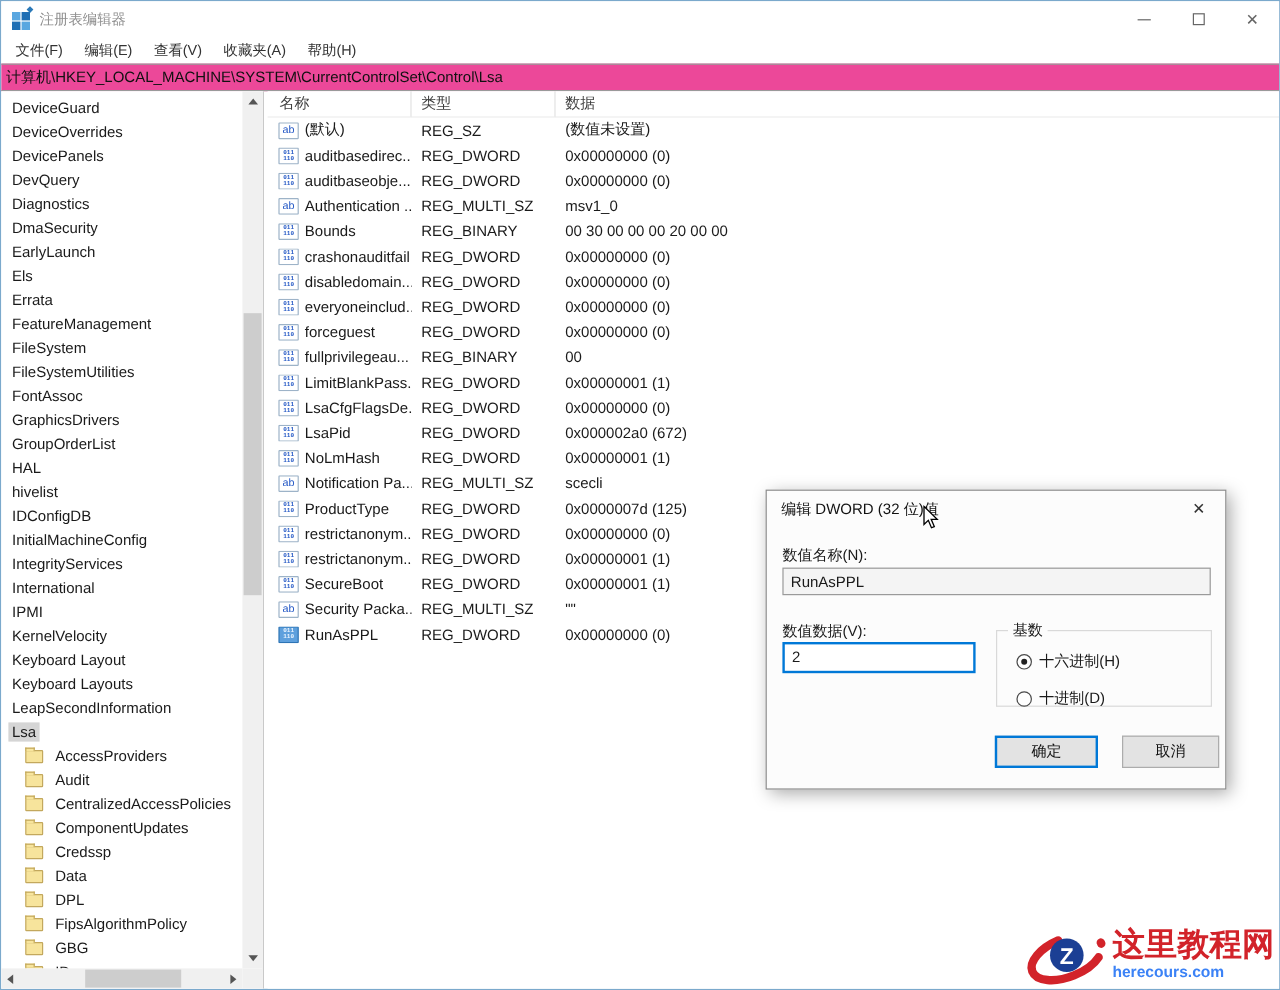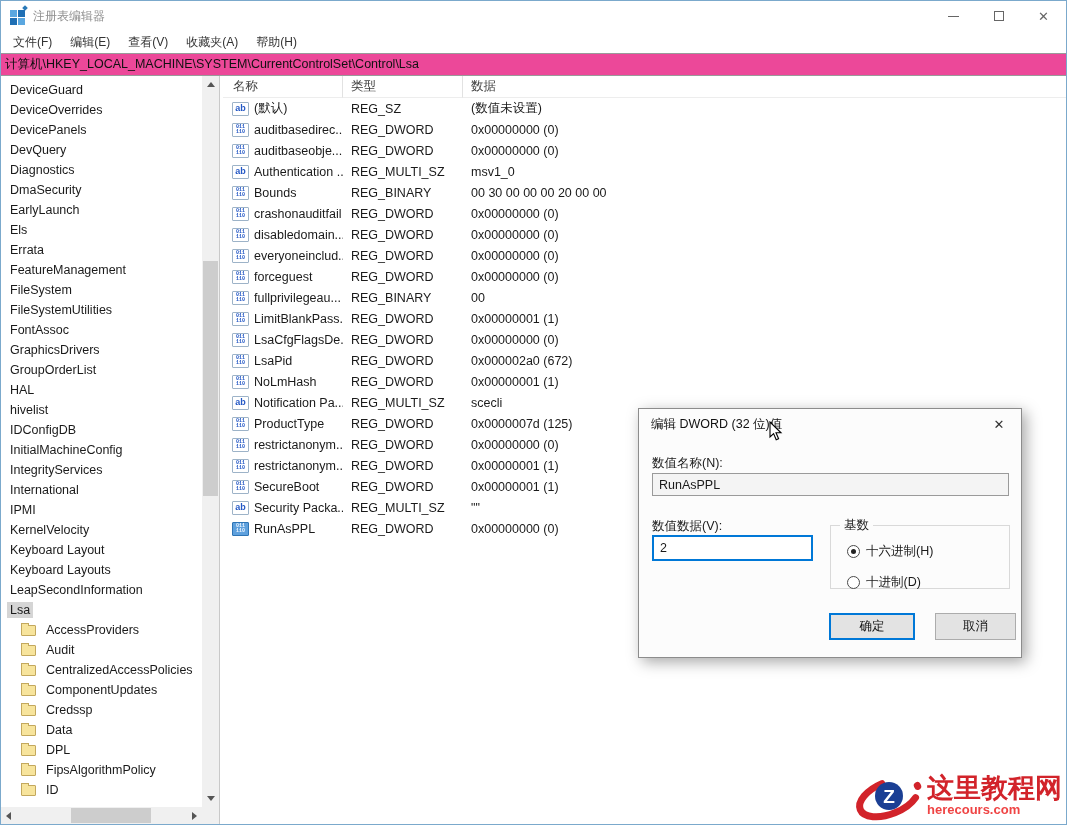--- a/index.html
+++ b/index.html
@@ -63,21 +63,21 @@
   .hd-data { flex:1; padding-left:8px; border-right:none; }
   .list-row { height:21px; display:flex; align-items:center; font-size:12.5px; cursor:default; }
   .cell-name { width:120px; display:flex; align-items:center; padding-left:9px; white-space:nowrap; overflow:hidden; }
   .cell-type { width:120px; padding-left:8px; white-space:nowrap; }
   .cell-data { flex:1; padding-left:8px; white-space:nowrap; }
   .icon-string, .icon-dword {
     width:17px; height:14px; margin-right:5px; flex:none;
     border:1px solid #9db3c8; background:#fff; border-radius:1px;
     display:flex; flex-direction:column; align-items:center; justify-content:center;
   }
-  .icon-string { color:#2458c5; font-weight:bold; font-size:9px; line-height:1; }
+  .icon-string { color:#2458c5; font-weight:normal; font-size:9px; line-height:1; }
   .icon-dword div { font-size:5px; line-height:4.5px; color:#2458c5; font-weight:bold; font-family:"Liberation Mono","DejaVu Sans Mono",monospace; }
   .icon-dword.sel { background:#5ea0dd; border-color:#2d74b5; }
   .icon-dword.sel div { color:#eaf4ff; }
   
   .dialog {
     position:absolute; left:637px; top:407px; width:384px; height:250px;
     background:#fcfcfc; border:1px solid #8c8c8c; box-shadow:4px 4px 14px rgba(0,0,0,.35);
   }
   .dlg-titlebar { height:30px; display:flex; align-items:center; padding-left:12px; font-size:12.5px; color:#111; }
   .dlg-close { margin-left:auto; width:44px; height:30px; display:flex; align-items:center; justify-content:center; color:#333; font-size:13px; }
@@ -96,21 +96,21 @@
   .radio.checked::after { content:""; position:absolute; left:3px; top:3px; width:5px; height:5px; border-radius:50%; background:#222; }
   .btn { position:absolute; height:27px; background:#e3e3e3; border:1px solid #acacac; display:flex; align-items:center; justify-content:center; font-size:12.5px; color:#111; }
   .btn-ok { left:190px; top:174px; width:86px; border:2px solid #0078d7; }
   .btn-cancel { left:296px; top:174px; width:81px; }
   
   .cursor { position:absolute; left:768px; top:420px; width:14px; height:21px; pointer-events:none; }
   
   .watermark { position:absolute; right:4px; bottom:0; display:flex; align-items:center; }
   .wm-text { display:flex; flex-direction:column; align-items:flex-start; margin-left:2px; }
   .wm-title { color:#d2232a; font-weight:bold; font-size:27px; line-height:24px; font-family:Liberation Mono, monospace; }
-  .wm-domain { color:#ef4444; font-weight:bold; font-size:13px; line-height:15px; }
+  .wm-domain { color:#3b82f6; font-weight:bold; font-size:13px; line-height:15px; }
 </style>
 </head>
 <body>
 
 <div class="window">
 
   <div class="titlebar">
     <span class="app-icon">
       <span class="sq s1"></span>
         <span class="sq s2"></span>
@@ -254,20 +254,24 @@
           <div class="tree-row level1">
             <span class="icon-folder"></span>
             <span class="label">DPL</span>
           </div>
           <div class="tree-row level1">
             <span class="icon-folder"></span>
             <span class="label">FipsAlgorithmPolicy</span>
           </div>
           <div class="tree-row level1">
             <span class="icon-folder"></span>
+            <span class="label">GBG</span>
+          </div>
+          <div class="tree-row level1">
+            <span class="icon-folder"></span>
             <span class="label">ID</span>
           </div>
         </div>
       <div class="vscroll">
         <span class="sb-arrow arr-up"></span>
         <span class="v-thumb"></span>
         <span class="sb-arrow arr-down"></span>
       </div>
       <div class="hscroll">
         <span class="sb-arrow arr-left"></span>

